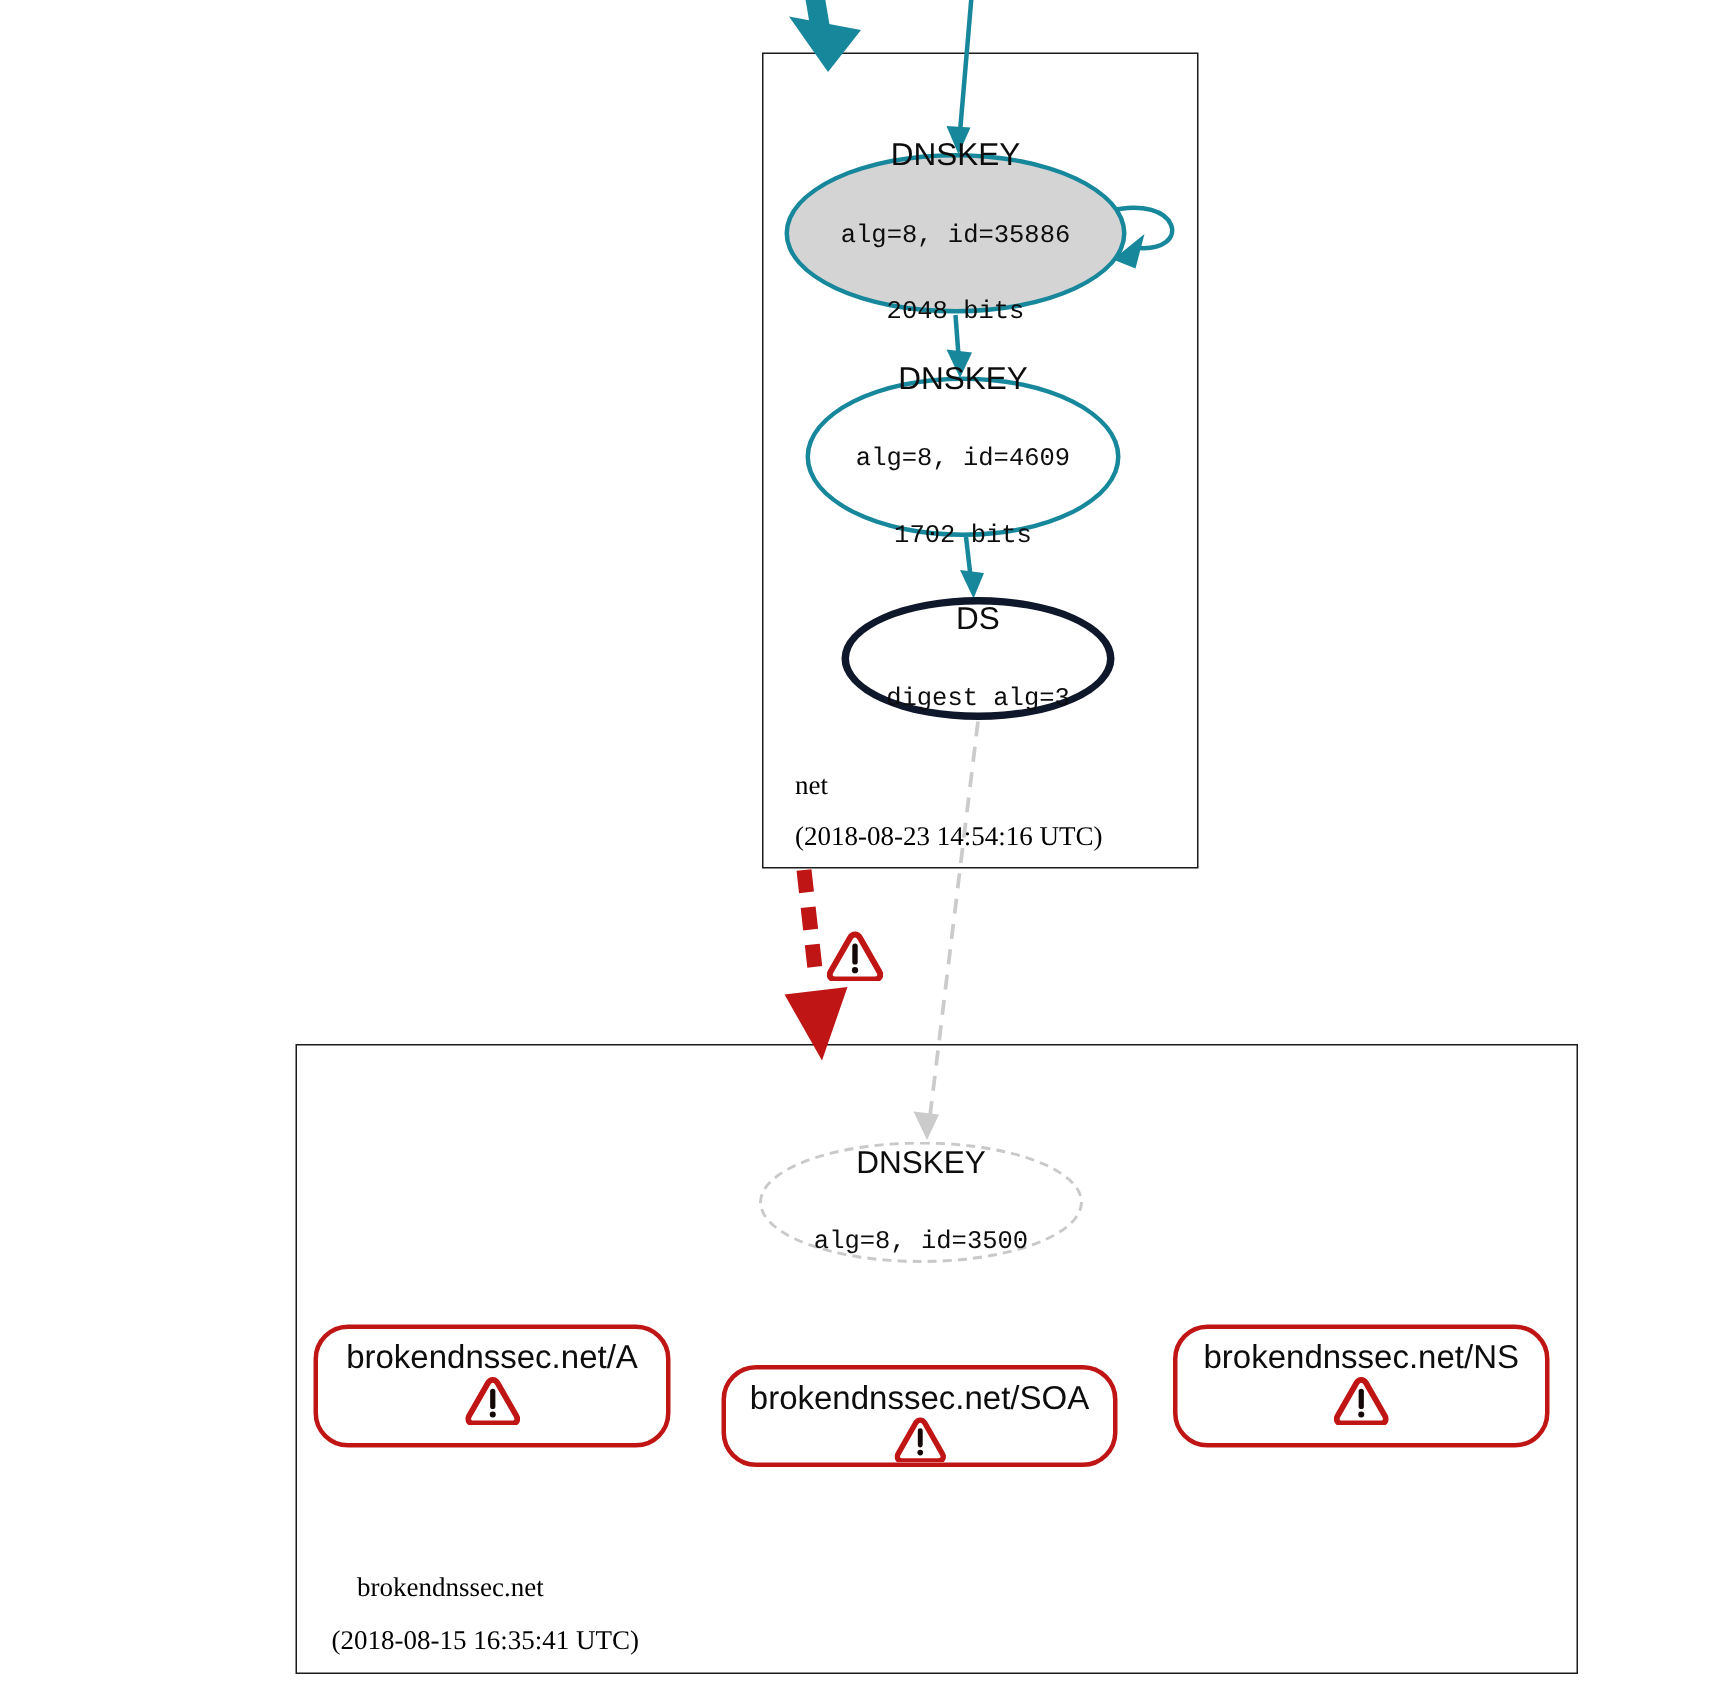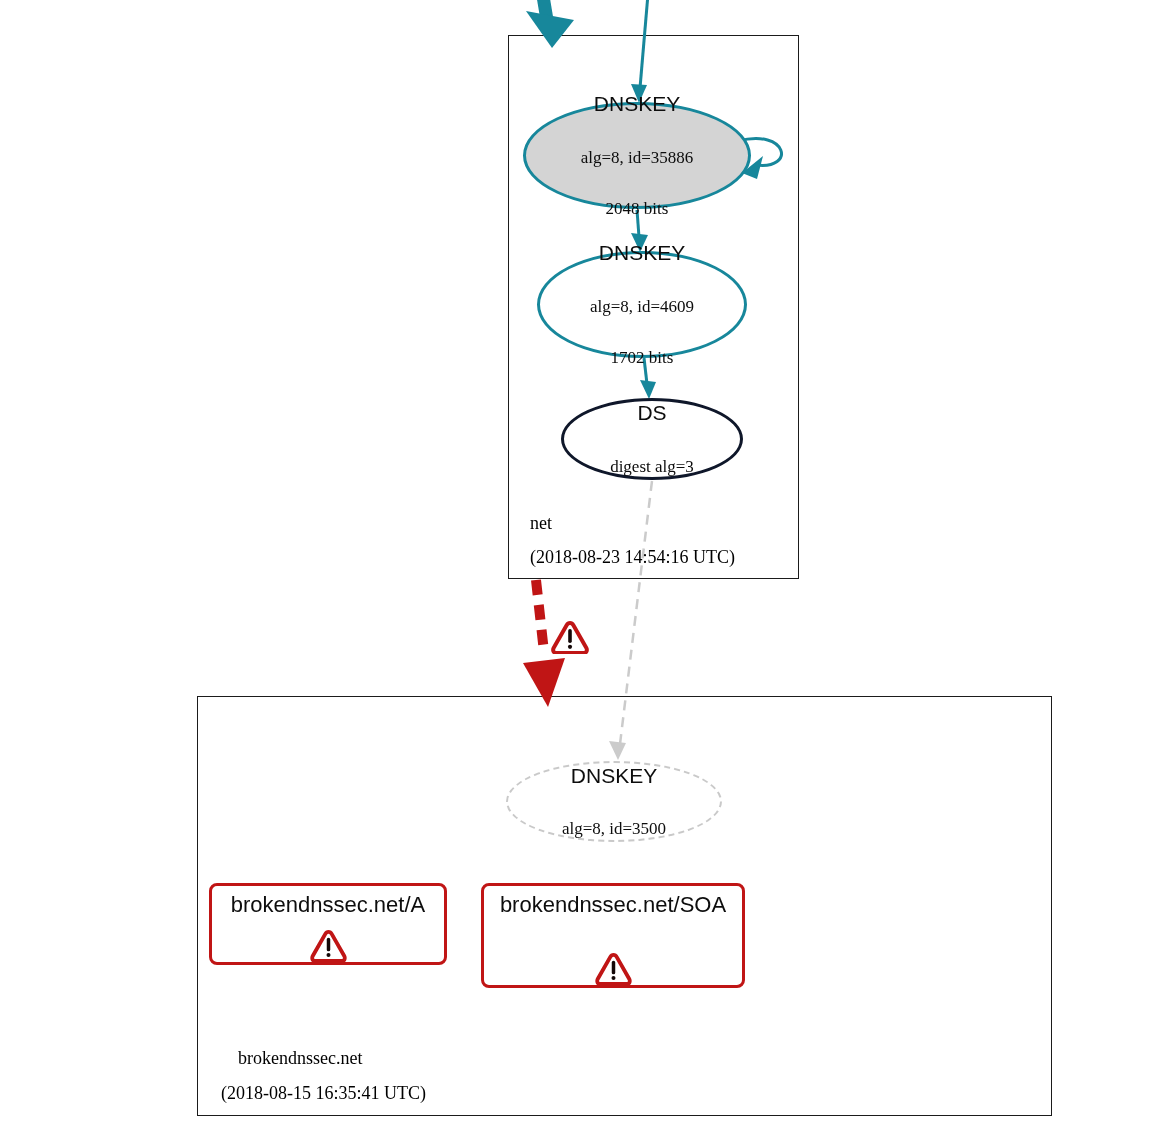--- a/index.html
+++ b/index.html
@@ -9,31 +9,31 @@
   #net-box{left:508px;top:35px;width:289px;height:542px;}
   #broken-box{left:197px;top:696px;width:853px;height:418px;}
 
   .edges{position:absolute;left:0;top:0;z-index:2;pointer-events:none;}
 
   .node{position:absolute;z-index:3;display:flex;flex-direction:column;align-items:center;
         justify-content:center;text-align:center;box-sizing:border-box;}
   .ellipse{border-radius:50%;gap:32px;}
   #ksk-node{left:523px;top:102px;width:228px;height:107px;background:#d4d4d4;border:3px solid #17879b;}
   #zsk-node{left:537px;top:251px;width:210px;height:107px;background:#ffffff;border:3px solid #17879b;}
-  #ds-node{left:561px;top:398px;width:182px;height:82px;background:#ffffff;border:3px solid #0f172a;}
+  #ds-node{left:561px;top:398px;width:182px;height:82px;background:#ffffff;border:5px solid #0f172a;}
   #broken-dnskey-node{left:506px;top:761px;width:216px;height:81px;background:#ffffff;
         border:2.5px dashed #c9c9c9;}
 
   .node-title{font-family:"Liberation Sans",sans-serif;font-size:21px;line-height:1.05;color:#0d0d0d;}
-  .node-sub{font-family:Liberation Serif, serif;font-size:17px;line-height:1.12;color:#0d0d0d;}
+  .node-sub{font-family:Liberation Mono, monospace;font-size:17px;line-height:1.12;color:#0d0d0d;}
 
-  .rrset{position:absolute;z-index:3;box-sizing:border-box;border:3px solid #c01515;border-radius:8px;
-         background:#ffffff;display:flex;flex-direction:column;align-items:center;padding-top:7px;justify-content:space-between;}
+  .rrset{position:absolute;z-index:3;box-sizing:border-box;border:3px solid #c01515;border-radius:23px;
+         background:#ffffff;display:flex;flex-direction:column;align-items:center;padding-top:7px;}
   #rrset-a{left:209px;top:883px;width:238px;height:82px;}
-  #rrset-soa{left:481px;top:883px;width:264px;height:105px;}
+  #rrset-soa{left:481px;top:910px;width:264px;height:68px;}
   #rrset-ns{left:782px;top:883px;width:251px;height:82px;}
   .rrset-label{font-family:"Liberation Sans",sans-serif;font-size:22px;color:#0d0d0d;line-height:1.05;}
   .rrset .warn-svg{margin-top:1px;}
 
   .zone-label{position:absolute;z-index:3;font-size:18px;}
   #net-label{left:530px;top:513px;}
   #net-ts{left:530px;top:547px;}
   #broken-label{left:238px;top:1048px;}
   #broken-ts{left:221px;top:1083px;}
 
@@ -129,17 +129,23 @@
       </svg>
   </div>
 
   <div class="rrset" id="rrset-soa">
     <div class="rrset-label">brokendnssec.net/SOA</div>
     <svg class="warn-svg" width="37" height="33" viewBox="0 0 40 36">
         <use href="#warn-sym"></use>
       </svg>
   </div>
 
+  <div class="rrset" id="rrset-ns">
+    <div class="rrset-label">brokendnssec.net/NS</div>
+    <svg class="warn-svg" width="37" height="33" viewBox="0 0 40 36">
+        <use href="#warn-sym"></use>
+      </svg>
+  </div>
 
   <div class="zone-label" id="broken-label">brokendnssec.net</div>
   <div class="zone-label" id="broken-ts">(2018-08-15 16:35:41 UTC)</div>
 
 </div>
 
 </body></html>

